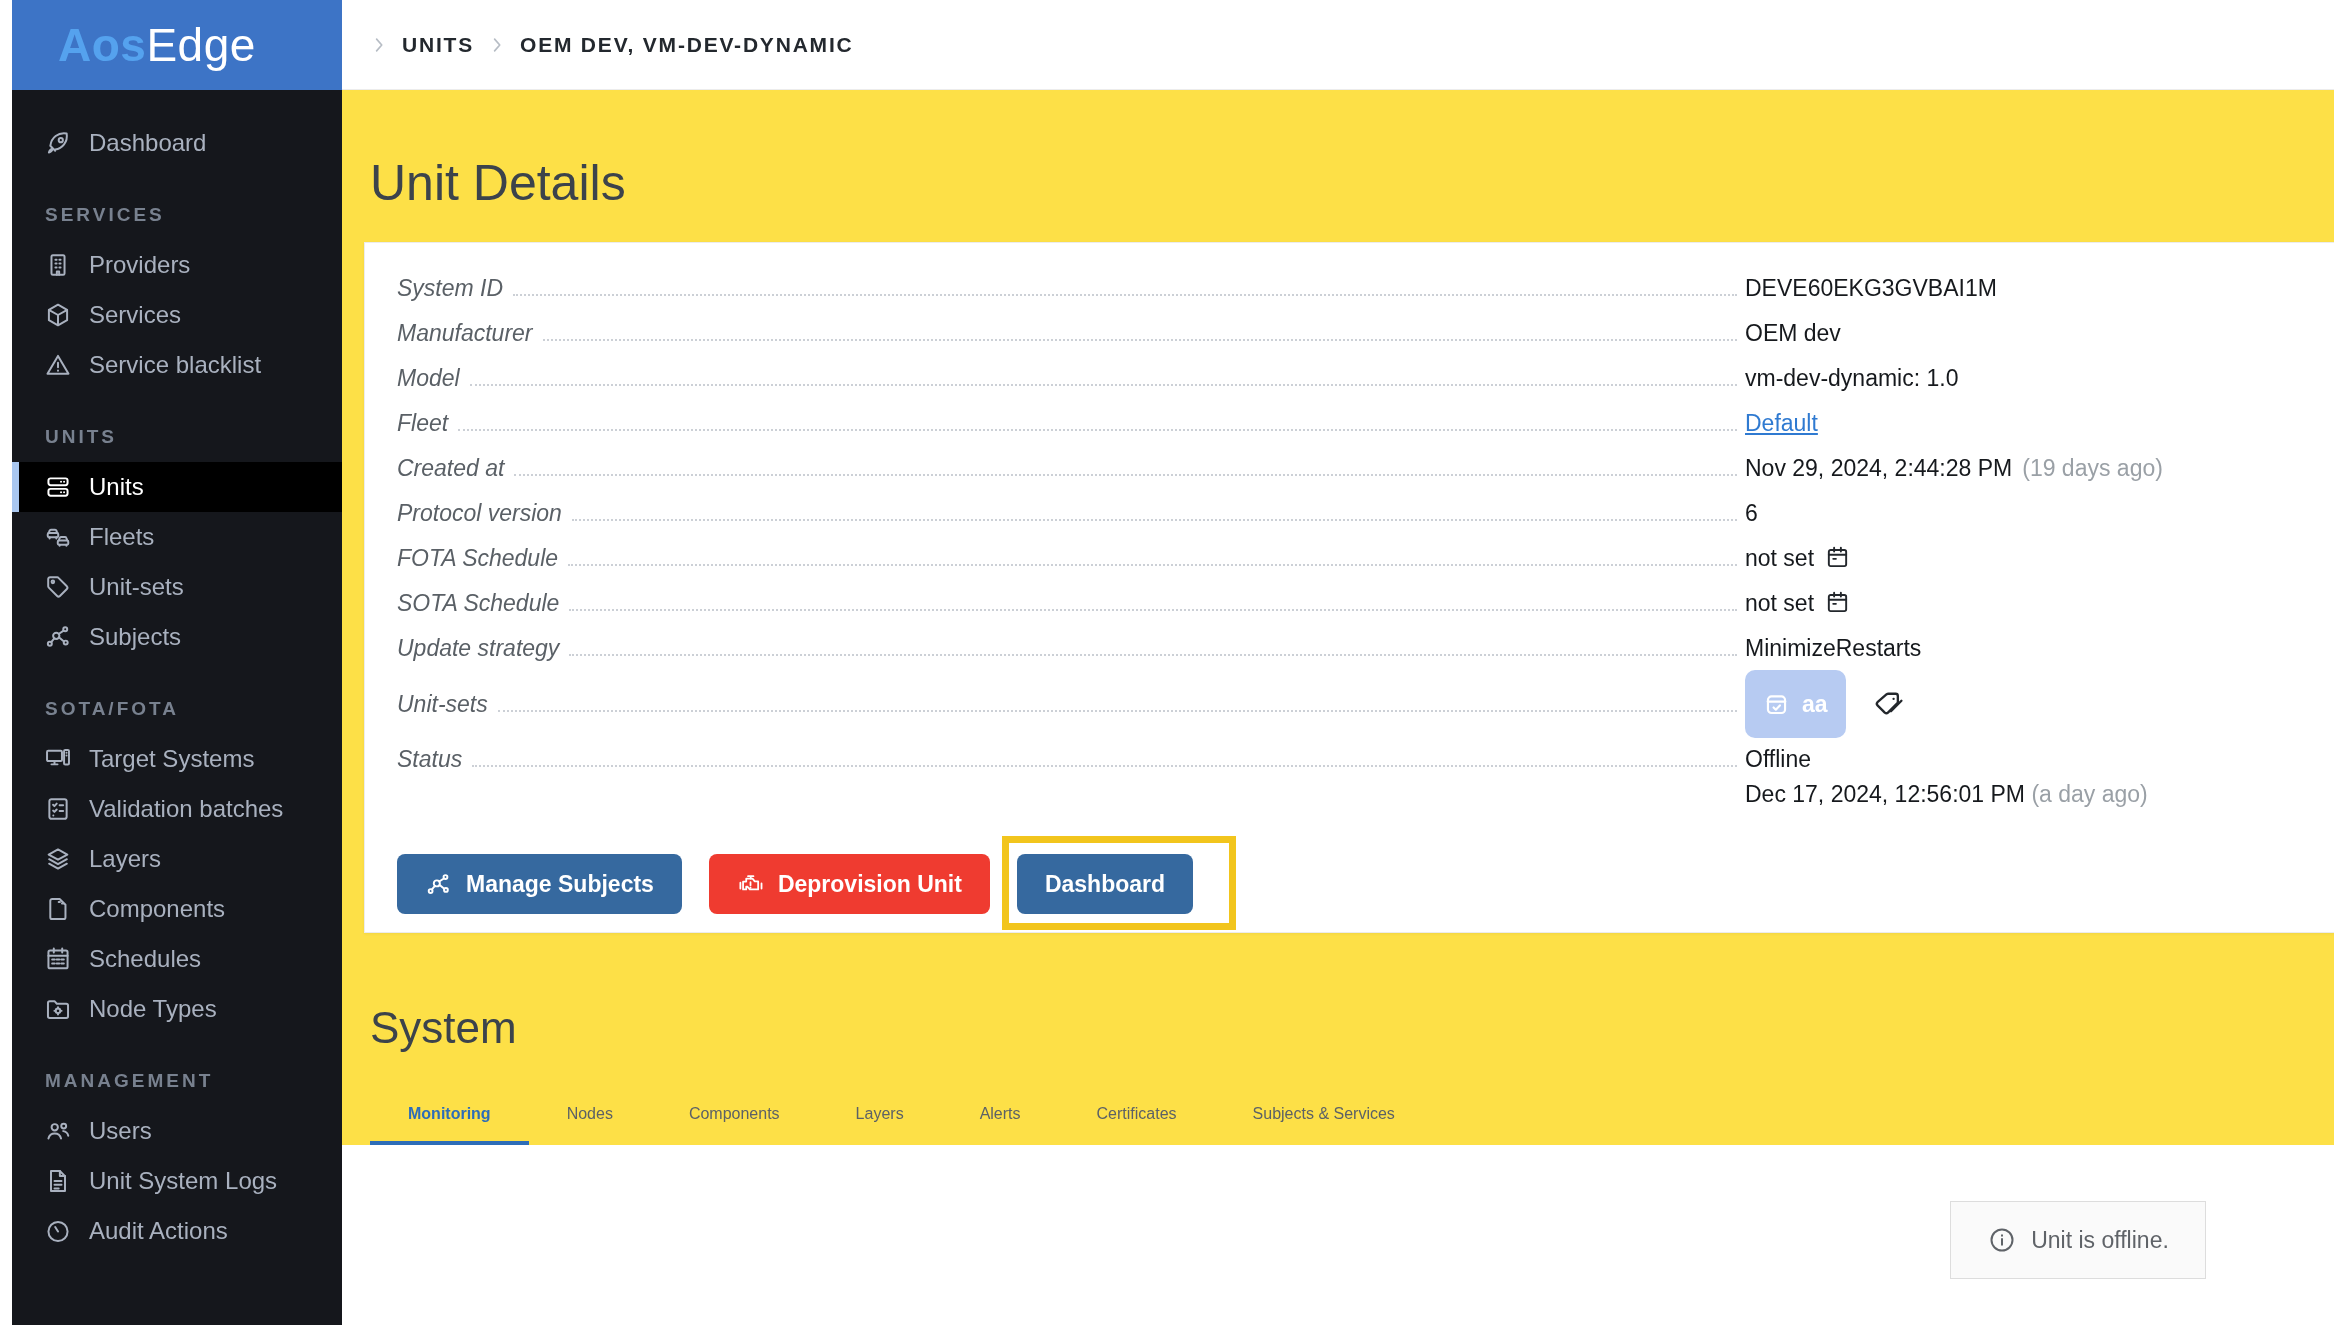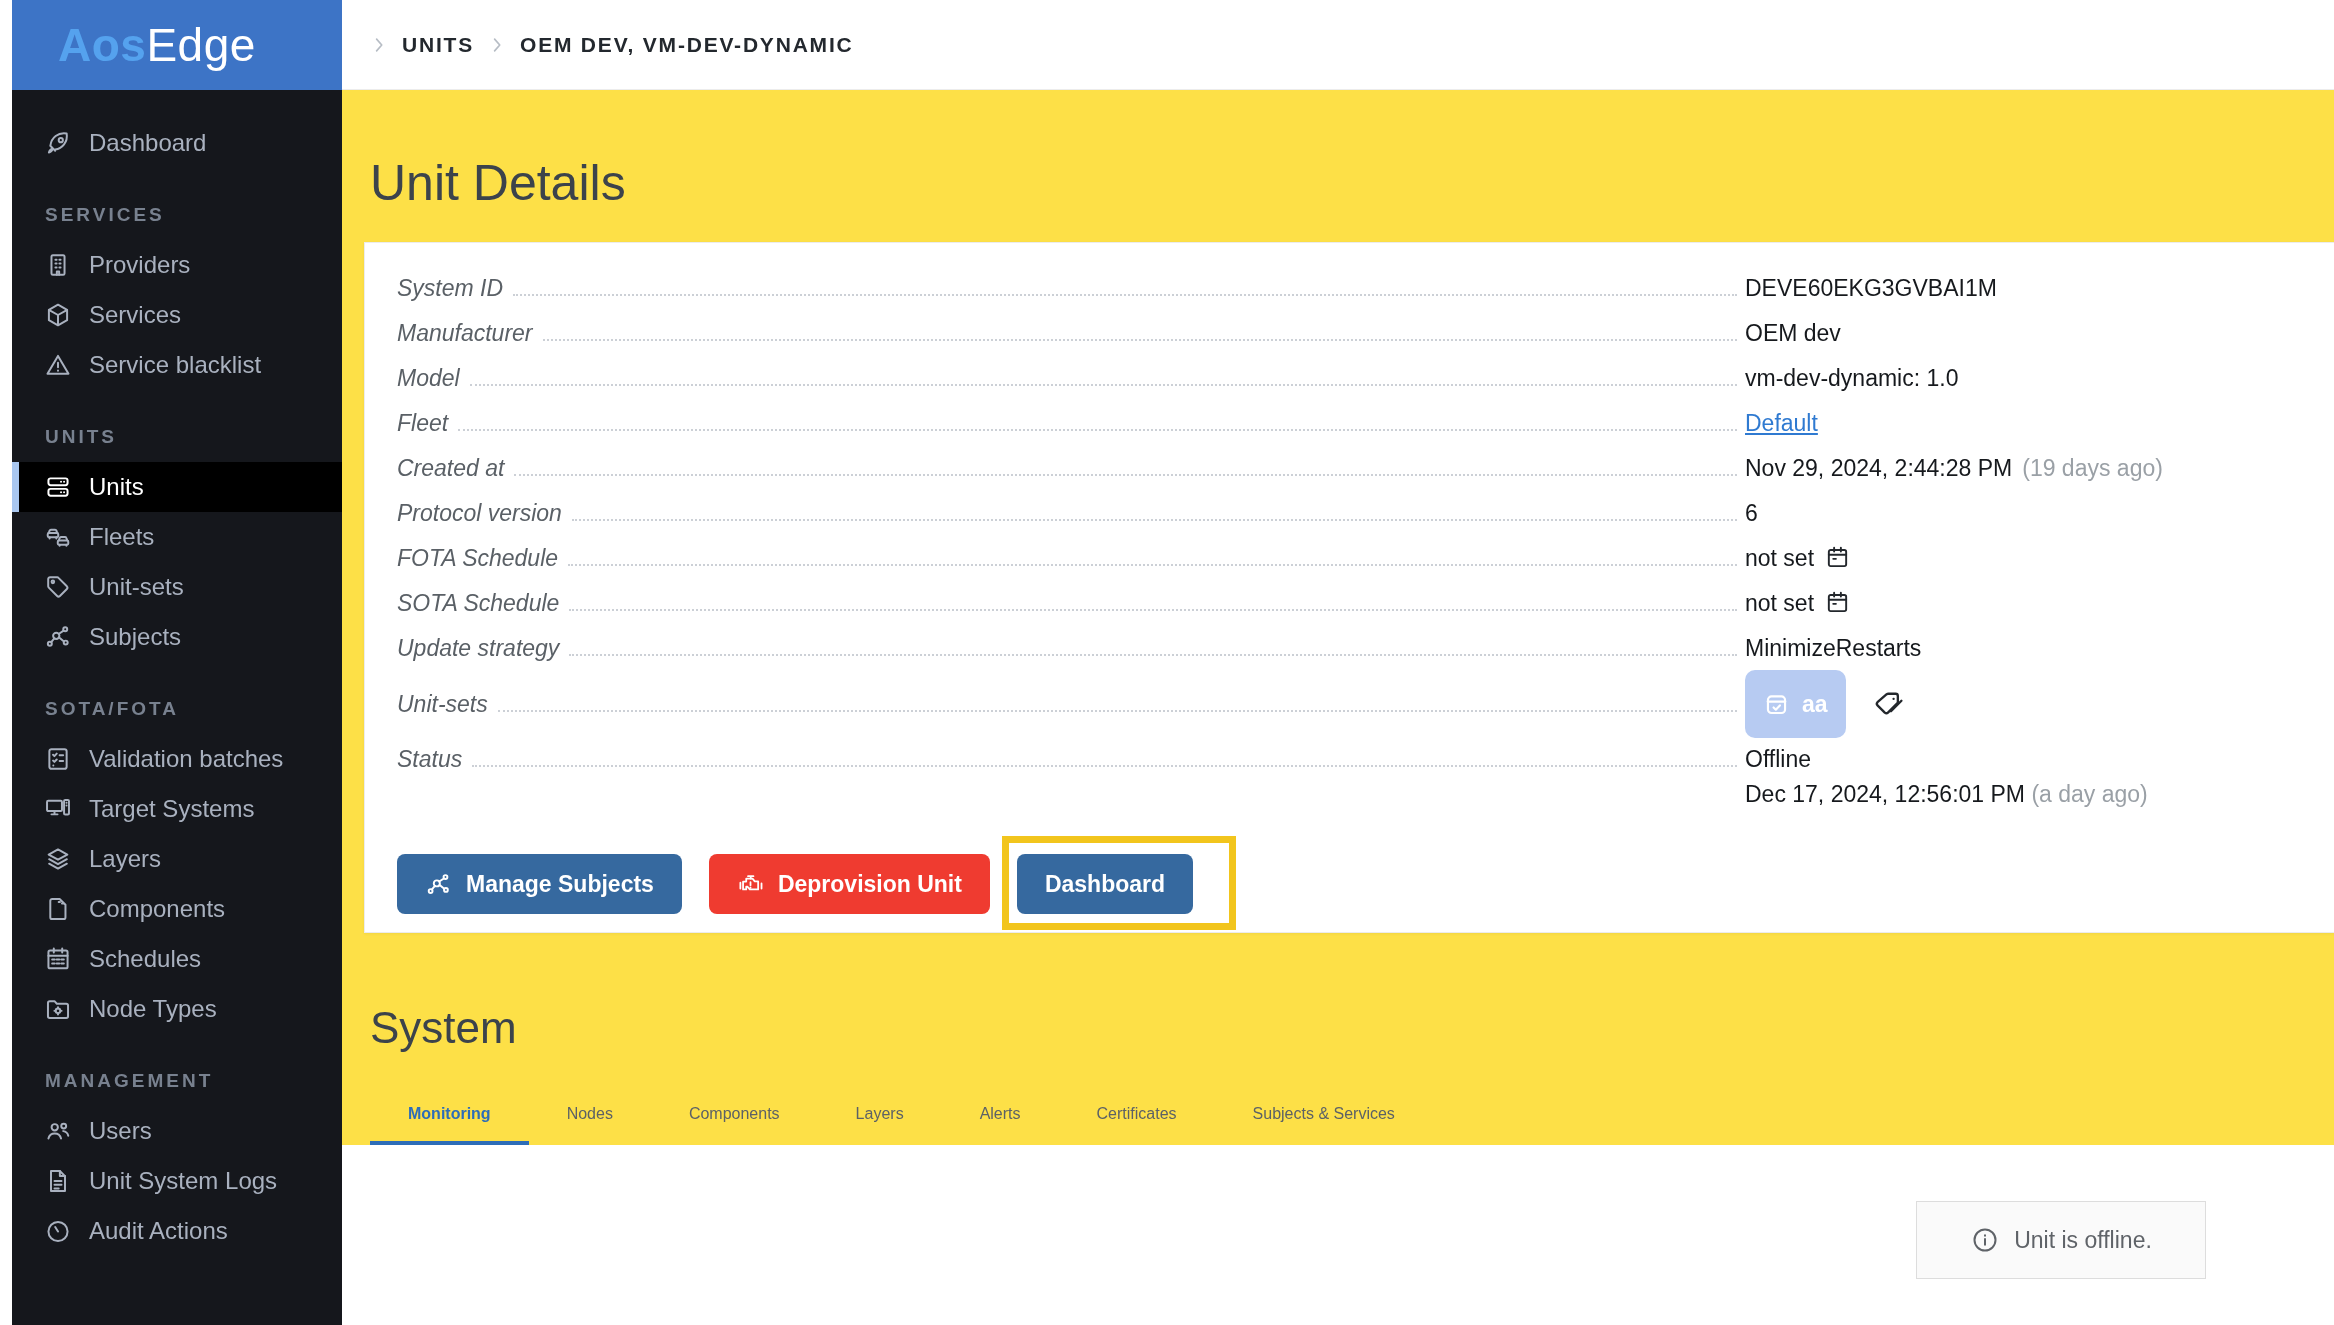--- a/index.html
+++ b/index.html
@@ -88,21 +88,21 @@
     border:7px solid var(--highlight);pointer-events:none;}
 
   
   .system-title{margin:70px 0 0 28px;font-size:44px;font-weight:300;color:#3c434b;}
   .tabs{display:flex;margin:34px 0 0 28px;}
   .tab{padding:0 38px;height:58px;display:flex;align-items:center;font-size:16px;
     color:#5c6166;cursor:pointer;border-bottom:4px solid transparent;white-space:nowrap;}
   .tab.active{color:var(--active-tab);font-weight:700;border-bottom-color:var(--active-tab);}
   .tab-panel{flex:1;background:#fff;display:flex;justify-content:flex-end;
     align-items:flex-start;padding:56px 128px 0 0;}
-  .offline-box{width:290px;height:78px;background:#fafafa;border:1px solid #ddd;
+  .offline-box{width:256px;height:78px;background:#fafafa;border:1px solid #ddd;
     display:flex;align-items:center;justify-content:center;gap:14px;
     color:#5f6368;font-size:23px;}
   .offline-box .icon{display:flex;color:#5f6368;}
   .offline-box svg{width:30px;height:30px;}
 </style>
 </head>
 <body>
 
 <div class="app">
 
@@ -192,36 +192,36 @@
               <circle cx="18.6" cy="16.8" r="1.7"></circle>
               <path d="M8.8 13.2l-2.6 3.2M12.6 9.4l4.2-2.8M13 12.4l4.1 3.4"></path>
             </svg>
           </span>
           <span>Subjects</span>
         </div>
         <div class="section-header">SOTA/FOTA</div>
         <div class="side-item">
           <span class="icon">
             <svg viewBox="0 0 24 24" fill="none" stroke="currentColor" stroke-width="1.7" stroke-linecap="round" stroke-linejoin="round">
-              <rect x="4.6" y="3.6" width="14.8" height="16.8" rx="1.8"></rect>
-              <path d="M7.8 8.4l1.1 1.1 2-2.1M13.4 8.8h3M7.8 13.4l1.1 1.1 2-2.1M13.4 13.8h3M8 17.6h.01"></path>
-            </svg>
-          </span>
-          <span>Validation batches</span>
-        </div>
-        <div class="side-item">
-          <span class="icon">
-            <svg viewBox="0 0 24 24" fill="none" stroke="currentColor" stroke-width="1.7" stroke-linecap="round" stroke-linejoin="round">
               <rect x="2.6" y="5" width="12.8" height="8.8" rx="1"></rect>
               <path d="M6.4 16.6h5.2M9 13.8v2.8"></path>
               <rect x="17.2" y="4.2" width="4.2" height="12.6" rx="1"></rect>
               <path d="M19.3 6.6h.01M19.3 9h.01"></path>
             </svg>
           </span>
           <span>Target Systems</span>
+        </div>
+        <div class="side-item">
+          <span class="icon">
+            <svg viewBox="0 0 24 24" fill="none" stroke="currentColor" stroke-width="1.7" stroke-linecap="round" stroke-linejoin="round">
+              <rect x="4.6" y="3.6" width="14.8" height="16.8" rx="1.8"></rect>
+              <path d="M7.8 8.4l1.1 1.1 2-2.1M13.4 8.8h3M7.8 13.4l1.1 1.1 2-2.1M13.4 13.8h3M8 17.6h.01"></path>
+            </svg>
+          </span>
+          <span>Validation batches</span>
         </div>
         <div class="side-item">
           <span class="icon">
             <svg viewBox="0 0 24 24" fill="none" stroke="currentColor" stroke-width="1.7" stroke-linecap="round" stroke-linejoin="round">
               <path d="M12 3.8 20 8.2 12 12.6 4 8.2 12 3.8z"></path>
               <path d="M4.4 12.2 12 16.4l7.6-4.2M4.4 16 12 20.2 19.6 16"></path>
             </svg>
           </span>
           <span>Layers</span>
         </div>

